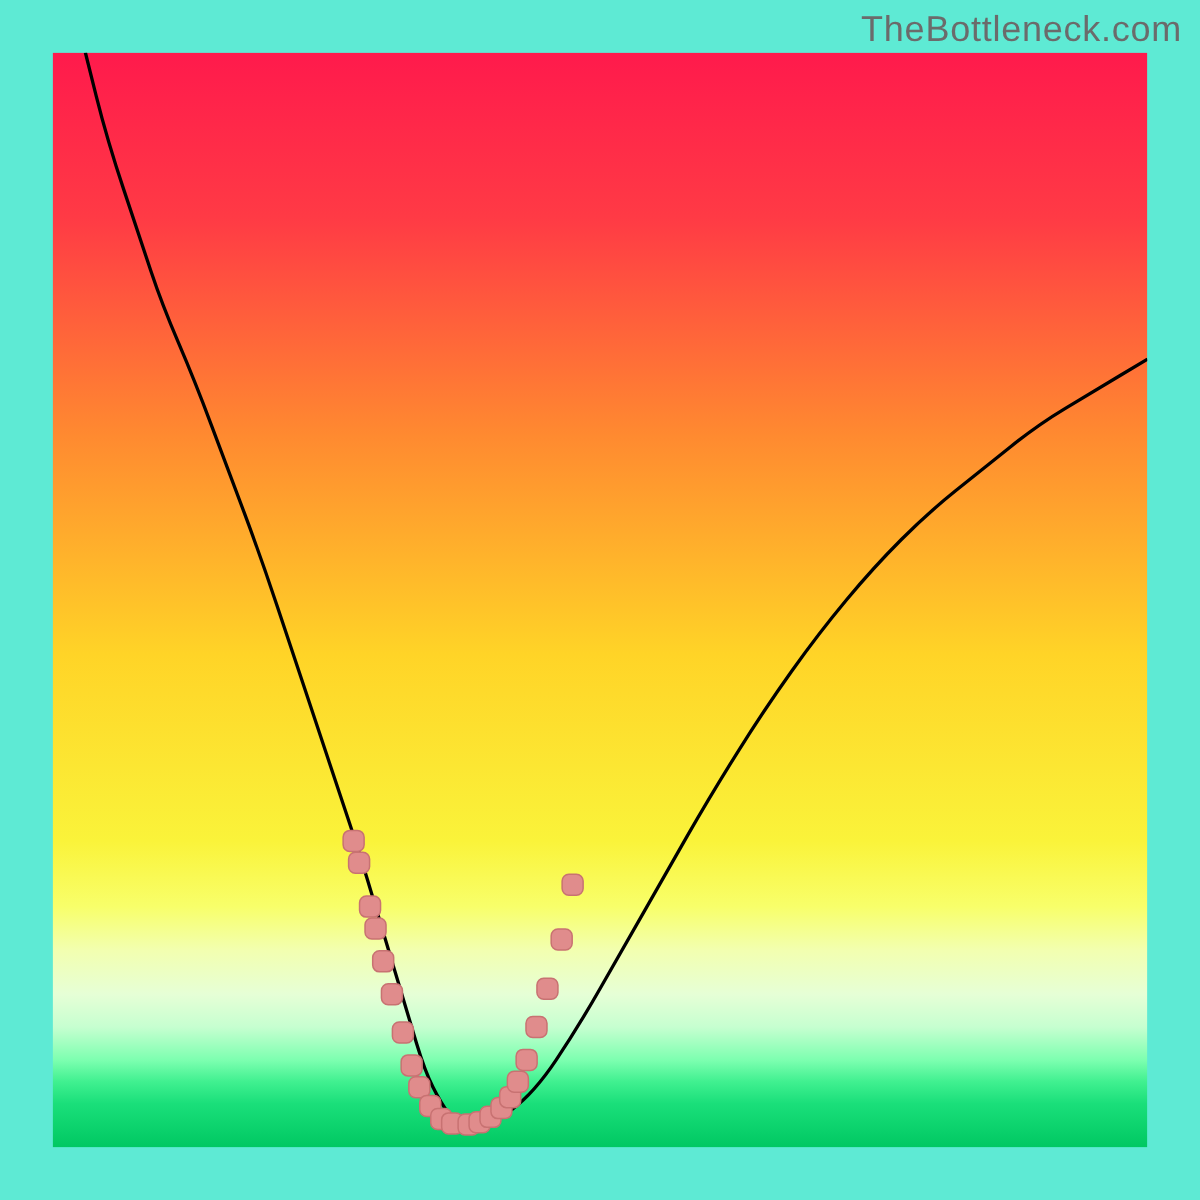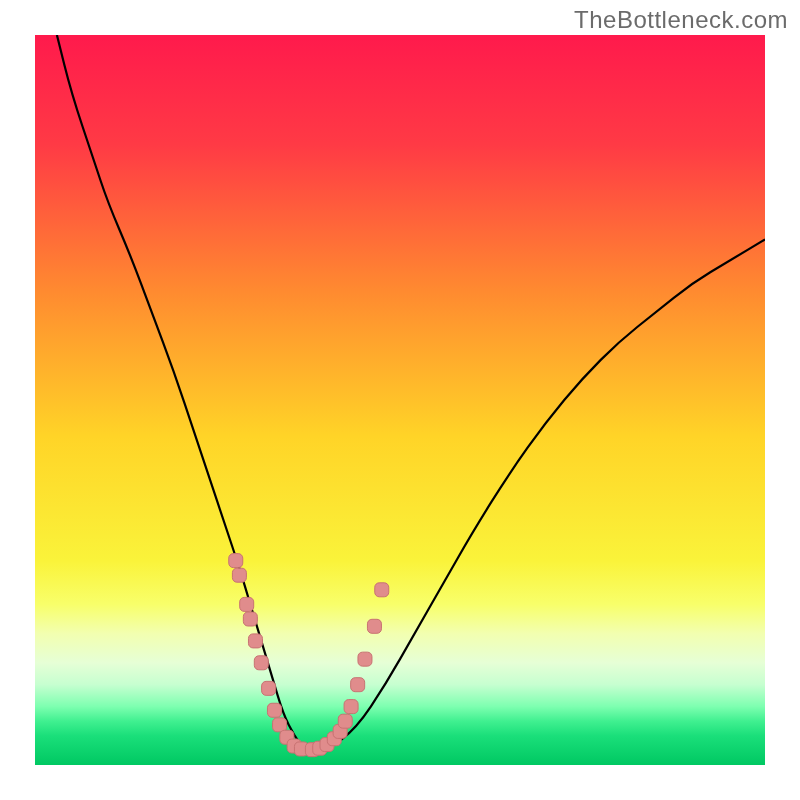--- a/index.html
+++ b/index.html
@@ -7,21 +7,21 @@
     padding: 0;
     width: 800px;
     height: 800px;
     background: #000;
     overflow: hidden;
   }
   .outer {
     position: relative;
     width: 800px;
     height: 800px;
-    background: #ffffff;
+    background: #5eead4;
   }
   .plot {
     position: absolute;
     left: 35px;
     top: 35px;
     width: 730px;
     height: 730px;
     overflow: hidden;
   }
   .watermark {

